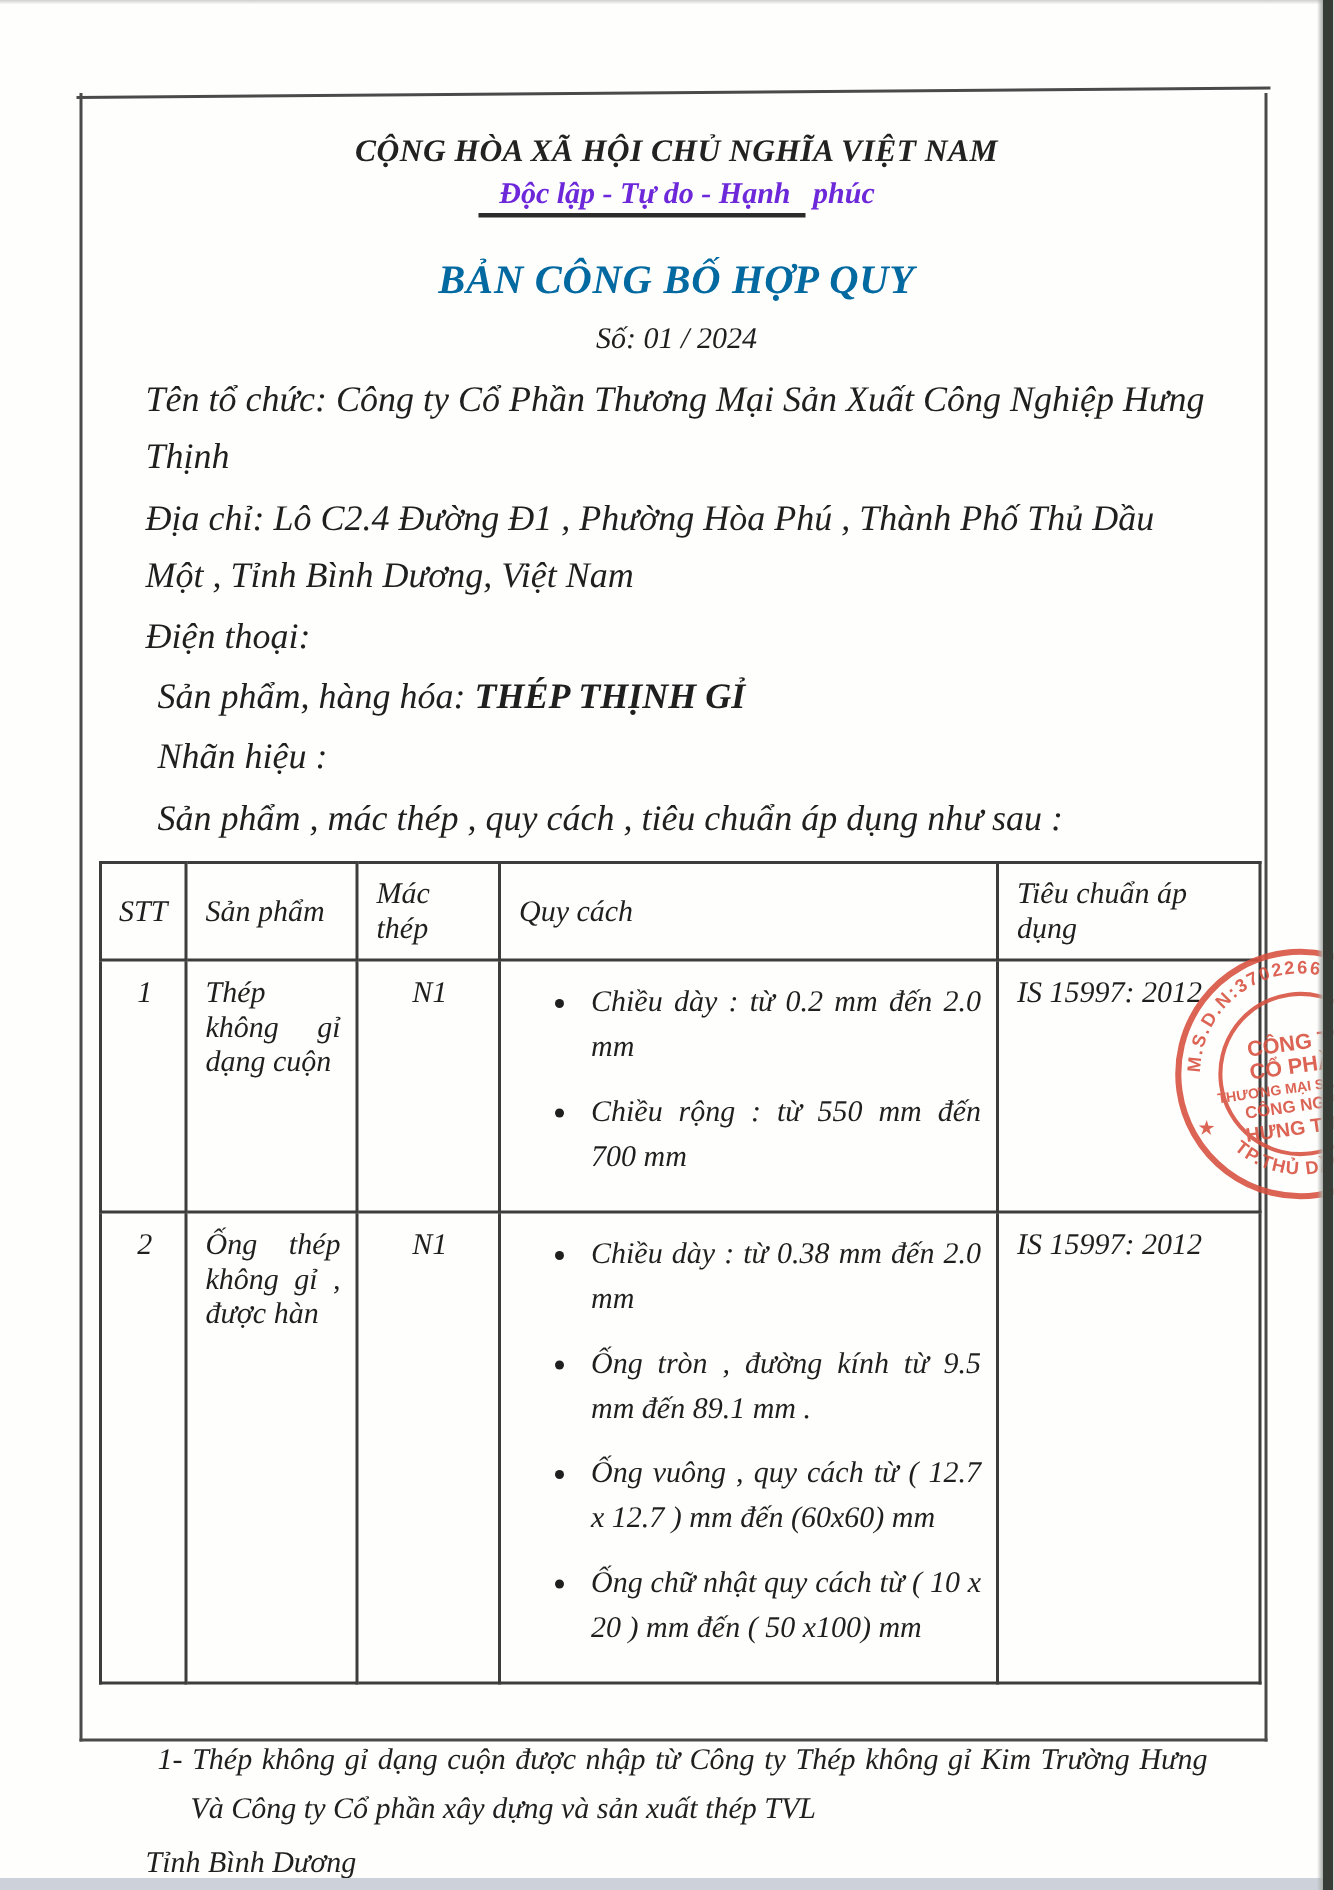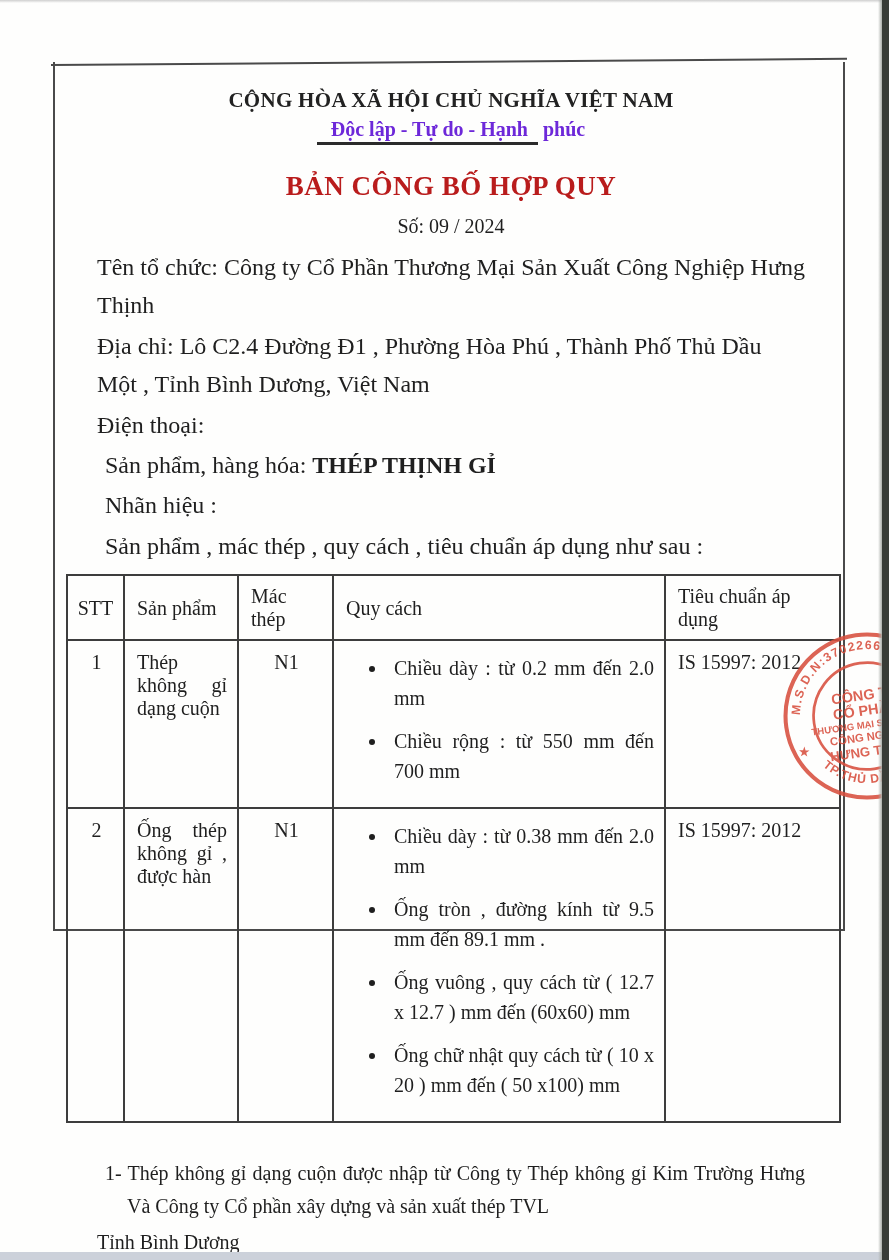--- a/index.html
+++ b/index.html
@@ -27,44 +27,45 @@
     background: #383c37; z-index: 41;
   }
   .scan-edge-right-soft {
     position: absolute; top: 0; right: 7px; width: 4px; height: 100%;
     background: linear-gradient(to right, rgba(150,150,150,0), #a9ada8); z-index: 41;
   }
   
   .frame {
     position: absolute;
     left: 53px; top: 62px;
-    width: 792px; height: 869px;
+    width: 792px; height: 1099px;
     border: 2px solid #4a4a4a;
     border-top: none;
+    font-style: italic;
   }
   .frame-top-line {
     position: absolute;
     left: -4px; top: 2px;
     width: 101%; height: 0;
     border-top: 2px solid #4a4a4a;
     transform: rotate(-0.45deg);
     transform-origin: left center;
   }
   .content { padding: 14px 38px 0 42px; }
 
   .nat-title {
     text-align: center; font-weight: bold;
     font-size: 21px; letter-spacing: 0.3px; margin-top: 12px;
     color: #222;
   }
   .motto { text-align: center; font-weight: bold; font-size: 20px; margin-top: 5px; color: #6d28d9; }
   .motto-underlined { border-bottom: 3px solid #2b2b2b; padding: 0 10px 2px 14px; }
   .doc-title {
     text-align: center; font-weight: bold; font-size: 27px;
-    letter-spacing: 0.5px; margin-top: 30px; color: #b91c1c;
+    letter-spacing: 0.5px; margin-top: 30px; color: #0369a1;
   }
   .doc-number { text-align: center; font-size: 20px; margin-top: 13px; }
 
   .info { margin-top: 10px; font-size: 24px; line-height: 1.6; }
   .info p { margin-top: 2px; }
   .p-indent { padding-left: 8px; }
   .bold { font-weight: bold; }
 
   
   table.spec-table {
@@ -125,21 +126,21 @@
 <div class="page">
 
   <div class="frame">
     <div class="frame-top-line"></div>
     <div class="content">
 
       <div class="nat-title">CỘNG HÒA XÃ HỘI CHỦ NGHĨA VIỆT NAM</div>
       <div class="motto"><span class="motto-underlined">Độc lập - Tự do - Hạnh</span><span> phúc</span></div>
 
       <div class="doc-title">BẢN CÔNG BỐ HỢP QUY</div>
-      <div class="doc-number">Số: 09 / 2024</div>
+      <div class="doc-number">Số: 01 / 2024</div>
 
       <div class="info">
         <p>Tên tổ chức: Công ty Cổ Phần Thương Mại Sản Xuất Công Nghiệp Hưng Thịnh</p>
         <p>Địa chỉ: Lô C2.4 Đường Đ1 , Phường Hòa Phú , Thành Phố Thủ Dầu Một , Tỉnh Bình Dương, Việt Nam</p>
         <p>Điện thoại:</p>
         <p class="p-indent"><span>Sản phẩm, hàng hóa: </span><span class="bold">THÉP THỊNH GỈ</span></p>
         <p class="p-indent">Nhãn hiệu :</p>
         <p class="p-indent">Sản phẩm , mác thép , quy cách , tiêu chuẩn áp dụng như sau :</p>
       </div>
 

